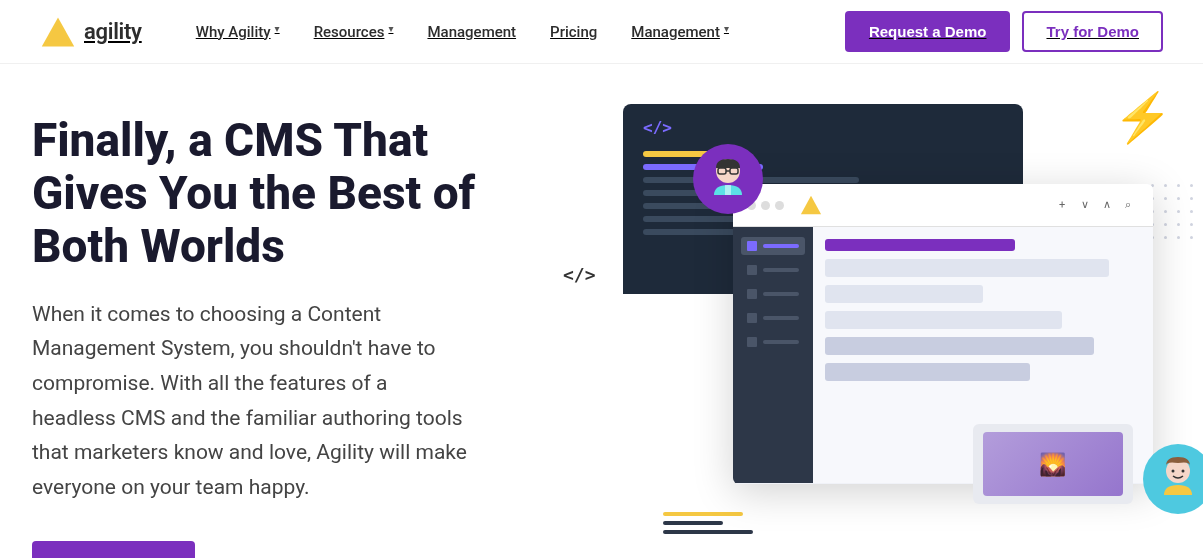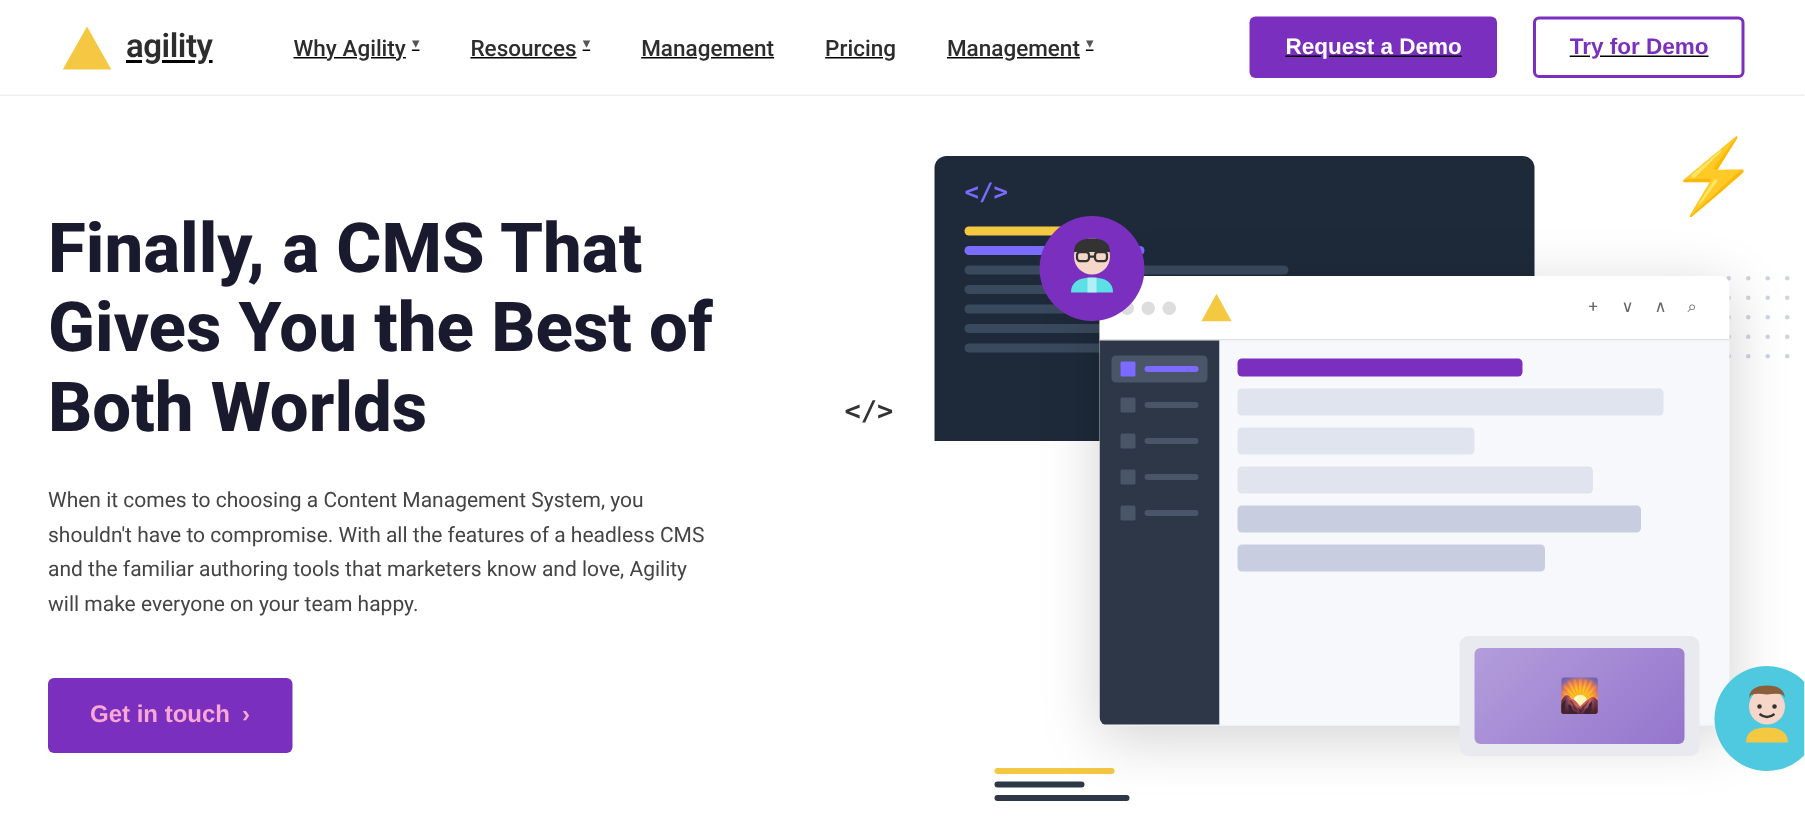--- a/index.html
+++ b/index.html
@@ -49,21 +49,21 @@
       text-decoration: none;
       font-weight: 500;
     }
     .chevron {
       font-size: 10px;
       color: #555;
     }
     .nav-actions {
       display: flex;
       align-items: flex-start;
-      gap: 24px;
+      gap: 12px;
       border-radius: 15px;
     }
     .btn-demo {
       background: #7B2FBE;
       color: #fff;
       border: none;
       padding: 12px 24px;
       border-radius: 4px;
       font-size: 15px;
       font-weight: 600;
@@ -95,21 +95,21 @@
       z-index: 2;
     }
     .hero-title {
       font-size: 46px;
       font-weight: 800;
       color: #1a1a2e;
       line-height: 1.15;
       margin-bottom: 24px;
     }
     .hero-desc {
-      font-size: 14px;
+      font-size: 21px;
       color: #444;
       line-height: 1.65;
       margin-bottom: 36px;
       max-width: 440px;
     }
     .btn-cta {
       background: #7B2FBE;
       color: #f9a8d4;
       border: none;
       padding: 16px 28px;

